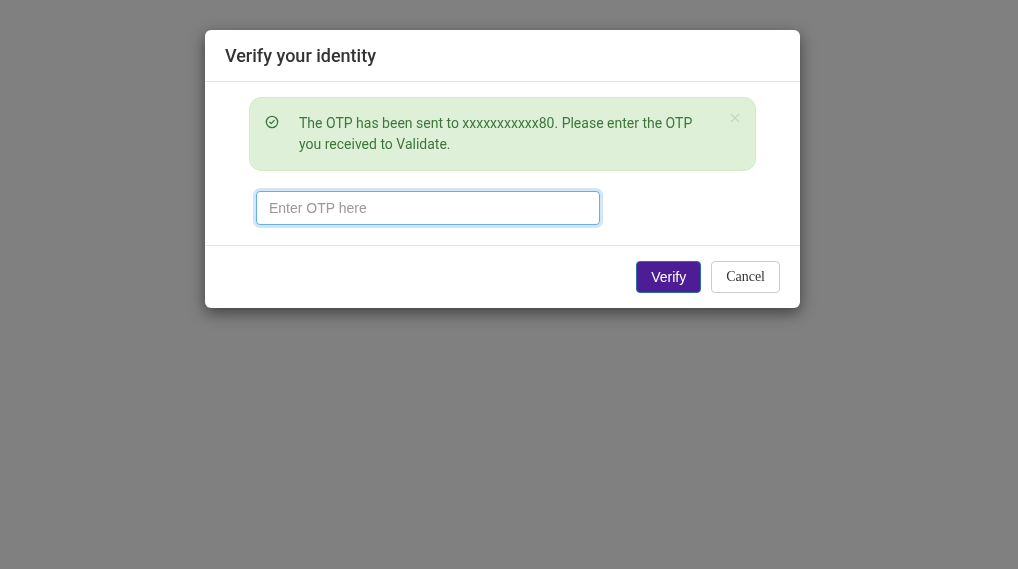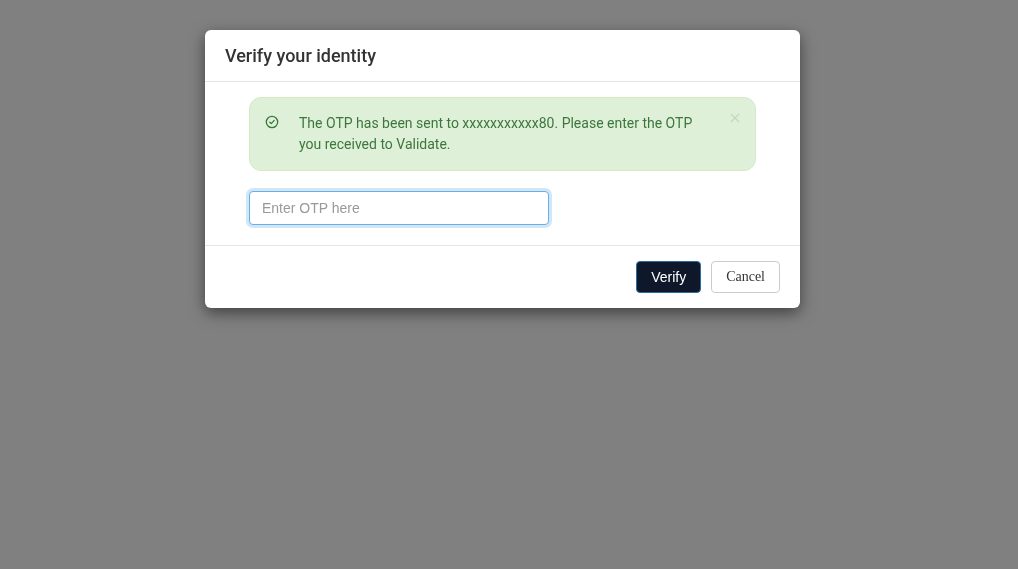--- a/index.html
+++ b/index.html
@@ -72,29 +72,30 @@
       cursor: pointer;
       opacity: 0.2;
       padding: 0;
       width: 16px;
       height: 16px;
       display: flex;
       align-items: center;
       justify-content: center;
     }
     .otp-input {
-      width: 300px;
+      width: 344px;
       padding: 8px 12px;
       font-size: 14px;
       color: #555555;
       background: #ffffff;
       border: 1px solid #66afe9;
       border-radius: 4px;
       outline: none;
       box-shadow: 0 0 0 3px rgba(102, 175, 233, 0.3);
+      margin-left: 7px;
     }
     .otp-input::placeholder {
       color: #999999;
     }
     .modal-footer {
       padding: 15px 20px;
       text-align: right;
     }
     .btn {
       display: inline-block;
@@ -102,21 +103,21 @@
       font-size: 14px;
       font-weight: 400;
       border-radius: 4px;
       cursor: pointer;
       text-align: center;
       vertical-align: middle;
       border: 1px solid transparent;
       margin-left: 6px;
     }
     .btn-primary {
-      background: #0f172a;
+      background: #4c1d95;
       border-color: #2e6da4;
       color: #ffffff;
     }
     .btn-default {
       background: #ffffff;
       border-color: #cccccc;
       color: #333333;
       font-family: Liberation Serif, serif;
     }
   </style>

